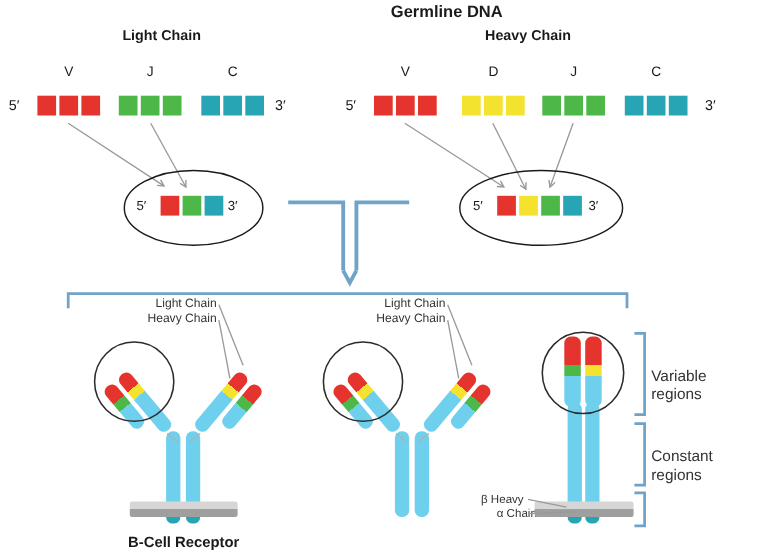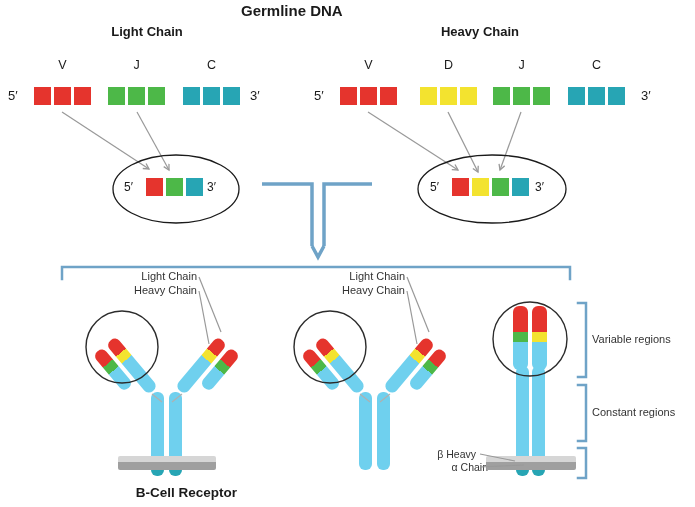--- a/index.html
+++ b/index.html
@@ -6,21 +6,21 @@
   html,body { background:#fff; font-family:"Liberation Sans", sans-serif; }
   #canvas { position:relative; width:695px; height:507px; background:#fff; overflow:hidden; color:var(--text,#1a1a1a); }
   .t { position:absolute; font-size:12px; color:#1a1a1a; white-space:nowrap; z-index:3; }
   .title { font-size:15px; font-weight:bold; }
   .heading { font-size:13px; font-weight:bold; }
   .seg-label { font-size:12.5px; }
   .prime { font-size:13px; }
   .eprime { font-size:12px; }
   .callout { font-size:11px; color:#333; }
   .small { font-size:10.5px; color:#333; }
-  .region { font-size:11px; color:#333; white-space:normal; line-height:1.18; }
+  .region { font-size:14px; color:#333; white-space:normal; line-height:1.18; }
   .bottom-label { font-size:13.5px; font-weight:bold; }
   .sq-row { position:absolute; display:flex; gap:3px; z-index:3; }
   .sq { width:17px; height:18px; }
   .vbar { position:absolute; border-radius:6px; }
   .arm { position:absolute; width:30px; height:76px; transform-origin:50% 100%; z-index:2; }
   .arm .outer-bar { top:0; width:13px; height:48px;
     background:linear-gradient(var(--red) 0 16px, var(--green) 16px 25px, var(--blue) 25px 100%); }
   .arm .inner-bar { top:0; width:13px; height:66px;
     background:linear-gradient(var(--red) 0 16px, var(--yellow) 16px 25px, var(--blue) 25px 100%); }
   .arm.left .outer-bar { left:0; } .arm.left .inner-bar { left:17px; }
@@ -80,21 +80,21 @@
 
     <circle class="zoom" cx="122" cy="347" r="36"></circle>
     <circle class="zoom" cx="330" cy="347" r="36"></circle>
     <circle class="zoom" cx="530" cy="339" r="37"></circle>
 
     <path class="blue2" d="M578,303 L586,303 L586,377 L578,377"></path>
     <path class="blue2" d="M578,385 L586,385 L586,441 L578,441"></path>
     <path class="blue2" d="M578,448 L586,448 L586,478 L578,478"></path>
   </svg>
 
-  <div class="t title" style="left:241px;top:2px;width:200px;text-align:left">Germline DNA</div>
+  <div class="t title" style="left:257px;top:2px;width:200px;text-align:right">Germline DNA</div>
   <div class="t heading" style="left:87px;top:24px;width:120px;text-align:center">Light Chain</div>
   <div class="t heading" style="left:420px;top:24px;width:120px;text-align:center">Heavy Chain</div>
 
   <div class="t seg-label" style="left:34px;top:58px;width:57px;text-align:center">V</div>
   <div class="t seg-label" style="left:108px;top:58px;width:57px;text-align:center">J</div>
   <div class="t seg-label" style="left:183px;top:58px;width:57px;text-align:center">C</div>
   <div class="t prime" style="left:8px;top:88px">5′</div>
   <div class="sq-row" style="left:34px;top:87px">
       <span class="sq" style="background: rgb(229, 52, 45);"></span>
       <span class="sq" style="background: rgb(229, 52, 45);"></span>
@@ -162,21 +162,21 @@
     <div class="vbar outer-bar"></div>
     <div class="vbar inner-bar"></div>
   </div>
   <div class="arm right" style="left:165px;top:328px;transform:rotate(40deg)">
     <div class="vbar outer-bar"></div>
     <div class="vbar inner-bar"></div>
   </div>
   <div class="stem stem-b" style="left:151px;top:392px;height:84px"></div>
   <div class="stem stem-b" style="left:169px;top:392px;height:84px"></div>
   <div class="membrane" style="left:118px;top:456px;width:98px"></div>
-  <div class="t bottom-label" style="left:97px;top:485px;width:140px;text-align:right">B-Cell Receptor</div>
+  <div class="t bottom-label" style="left:97px;top:485px;width:140px;text-align:center">B-Cell Receptor</div>
 
   <div class="t callout" style="left:320px;top:270px;width:85px;text-align:right">Light Chain</div>
   <div class="t callout" style="left:320px;top:284px;width:85px;text-align:right">Heavy Chain</div>
   <div class="arm left" style="left:346px;top:328px;transform:rotate(-40deg)">
     <div class="vbar outer-bar"></div>
     <div class="vbar inner-bar"></div>
   </div>
   <div class="arm right" style="left:373px;top:328px;transform:rotate(40deg)">
     <div class="vbar outer-bar"></div>
     <div class="vbar inner-bar"></div>

